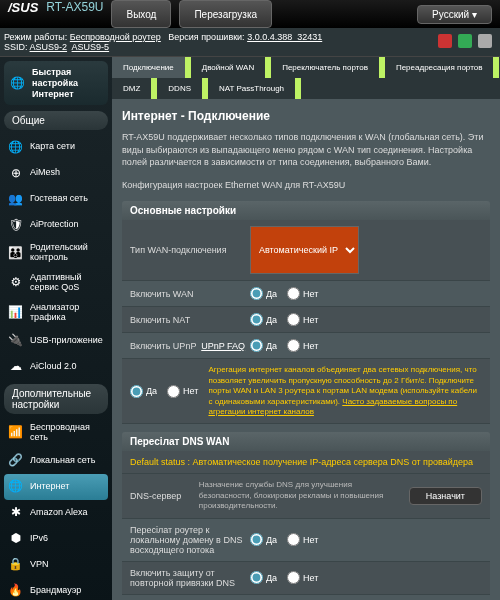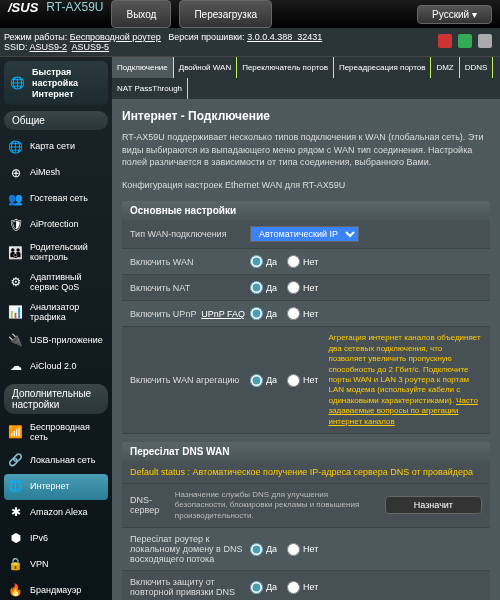--- a/index.html
+++ b/index.html
@@ -15,36 +15,36 @@
 .ic{width:14px;height:14px;border-radius:2px}
 .main{display:flex;height:548px}
 .side{width:112px;background:linear-gradient(#1a2428,#0a1418);overflow-y:auto;padding:4px}
 .qs{background:linear-gradient(#2a3a3e,#1a2a2e);border-radius:6px;padding:6px;margin-bottom:6px;display:flex;align-items:center;gap:6px;font-size:9px;font-weight:bold;line-height:1.2}
 .sh{background:linear-gradient(#3a4548,#2a3538);border-radius:10px;padding:4px 8px;font-size:10px;font-weight:normal;margin:4px 0}
 .si{display:flex;align-items:center;gap:6px;padding:5px 4px;font-size:9px;border-radius:4px;line-height:1.1}
 .si.act{background:linear-gradient(#4a9db5,#2a7d95)}
 .sic{width:16px;height:16px;flex-shrink:0;display:flex;align-items:center;justify-content:center;font-size:12px}
 .content{flex:1;overflow-y:auto;background:#4d595d}
 .tabs{display:flex;background:#2b3538;font-size:8px;flex-wrap:wrap}
-.tab{padding:6px 5px;border-right:1px solid #bef264;cursor:pointer}
+.tab{padding:6px 11px;border-right:6px solid #bef264;cursor:pointer}
 .tab.act{background:#4d595d}
 .pane{padding:10px}
 .pt{font-size:12px;font-weight:bold;margin-bottom:8px;color:#fff}
 .desc{font-size:9px;color:#ddd;margin-bottom:10px;line-height:1.4}
 .sect{background:linear-gradient(#5a6568,#4a5558);padding:4px 8px;font-size:10px;font-weight:bold;border-radius:3px 3px 0 0;margin-top:8px}
 .row{display:flex;align-items:center;padding:6px 8px;border-bottom:1px solid #3a4548;background:#475054;font-size:9px}
 .row:nth-child(even){background:#4d595d}
 .lbl{width:120px;color:#ddd}
 .val{flex:1;display:flex;align-items:center;gap:10px}
-select{background:#3b82f6;color:#fff;border:1px solid #666;padding:1px 4px;font-size:9px}
+select{background:#c2410c;color:#fff;border:1px solid #666;padding:17px 4px;font-size:9px}
 .radio{display:flex;align-items:center;gap:3px}
 .radio input{accent-color:#4a9db5}
 .ylw{color:#fc0;font-size:8px;line-height:1.3}
 .ylw a{color:#fc0;text-decoration:underline}
-.abtn{background:#333;border:1px solid #666;padding:3px 28px;border-radius:4px;font-size:9px;color:#fff;margin-left:auto}
+.abtn{background:#333;border:1px solid #666;padding:3px 16px;border-radius:4px;font-size:9px;color:#fff;margin-left:auto}
 .hint{font-size:8px;color:#bbb;width:200px;line-height:1.3}
 ::-webkit-scrollbar{width:6px}
 ::-webkit-scrollbar-thumb{background:#666;border-radius:3px}
 </style>
 </head>
 <body>
 
 <div class="top">
   <span class="logo">/SUS</span>
   <span class="model">RT-AX59U</span>
@@ -186,21 +186,20 @@
             </div>
           </div>
           <div class="row">
             <div class="lbl">Включить UPnP &nbsp;<a style="color:#fff;text-decoration:underline">UPnP  FAQ</a></div>
             <div class="val">
               <label class="radio"><input type="radio" checked="" style="">Да</label>
               <label class="radio"><input type="radio" style="">Нет</label>
             </div>
           </div>
           <div class="row">
-            <div class="lbl">Включить WAN агрегацию</div>
             <div class="val">
               <label class="radio"><input type="radio" checked="" style="">Да</label>
               <label class="radio"><input type="radio" style="">Нет</label>
               <div class="ylw">Агрегация интернет каналов объединяет два сетевых подключения, что позволяет увеличить пропускную способность до 2 Гбит/с. Подключите порты WAN и LAN 3 роутера к портам LAN модема (используйте кабели с одинаковыми характеристиками). <a>Часто задаваемые вопросы по агрегации интернет каналов</a></div>
             </div>
           </div>
         </div>
       <div class="sect">Пересілат DNS WAN</div>
       <div class="row">
           <span style="color:#fc0;font-size:9px">Default status : Автоматическое получение IP-адреса сервера DNS от провайдера</span>

